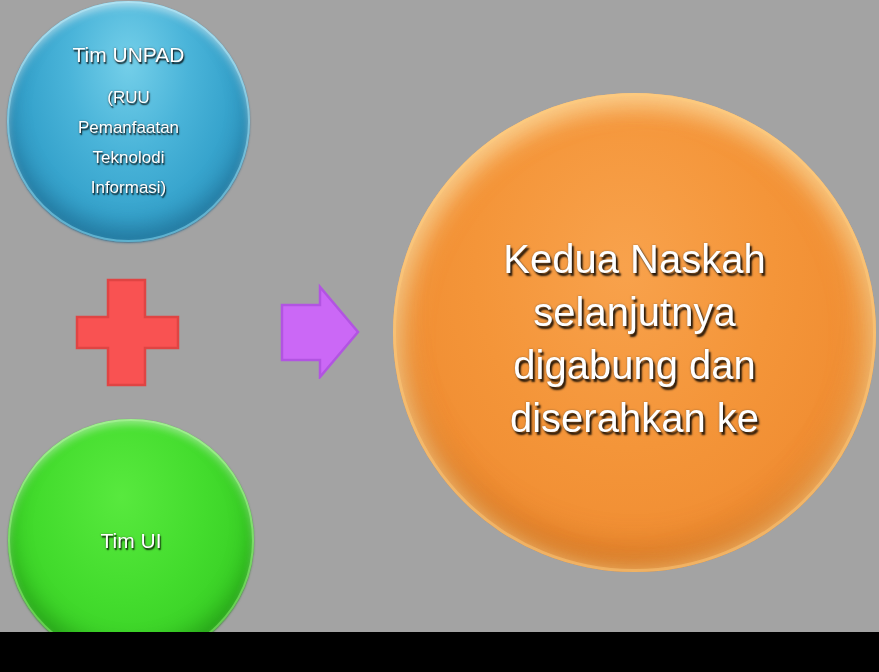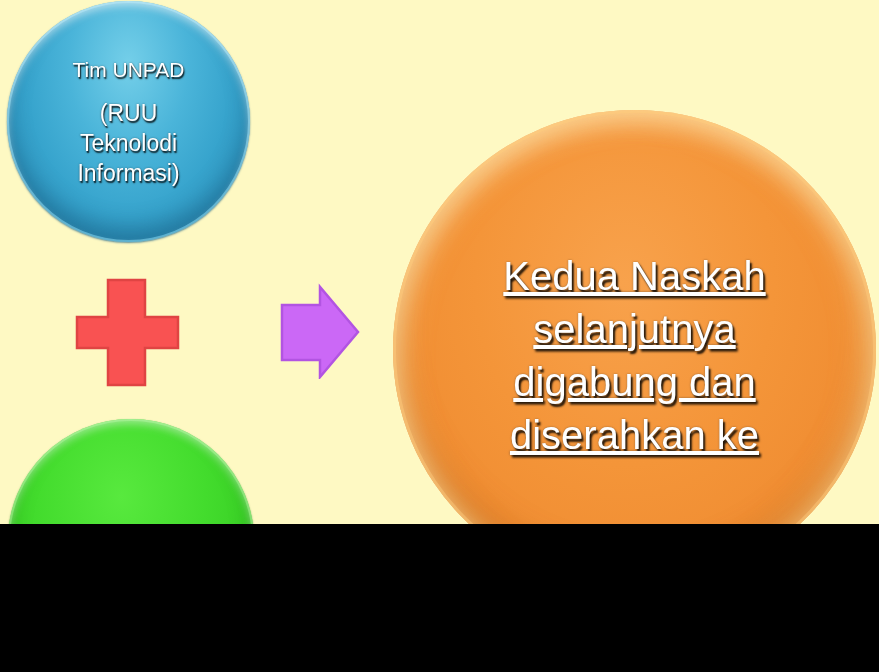--- a/index.html
+++ b/index.html
@@ -3,22 +3,22 @@
 <meta charset="utf-8">
 <style>
   html, body {
     margin: 0;
     padding: 0;
     background: #000000;
   }
   .canvas {
     position: relative;
     width: 879px;
-    height: 524px;
-    background: #fef9c3;
+    height: 632px;
+    background: #a3a3a3;
     overflow: hidden;
     font-family: "Liberation Sans", sans-serif;
     color: #ffffff;
   }
   .circle {
     position: absolute;
     border-radius: 50%;
     display: flex;
     flex-direction: column;
     align-items: center;
@@ -39,39 +39,38 @@
     left: 8px; top: 419px; width: 246px; height: 243px;
     background: radial-gradient(ellipse at 46% 32%,
       #58e93e 0%, #43dc2d 45%, #39d025 72%, #30b91d 92%, #2ca71a 100%);
     box-shadow:
       inset 0 5px 9px rgba(255,255,255,0.45),
       inset 0 0 0 2px rgba(140,240,110,0.5),
       inset 0 -14px 22px rgba(10,90,5,0.4),
       0 1px 2px rgba(25,120,20,0.7);
   }
   .circle.orange {
-    left: 393px; top: 110px; width: 483px; height: 479px;
+    left: 393px; top: 93px; width: 483px; height: 479px;
     background: radial-gradient(ellipse at 48% 36%,
       #f8a24c 0%, #f49539 42%, #f08d32 70%, #ec842b 100%);
     box-shadow:
       inset 0 0 0 3px rgba(255,205,125,0.45),
       inset 12px 6px 26px rgba(255,228,165,0.5),
       inset -14px 0 28px rgba(255,218,145,0.5),
       inset 0 16px 24px rgba(255,245,210,0.35),
       inset 0 -22px 32px rgba(160,80,10,0.38);
-    text-decoration: underline;
   }
   .node-title {
     font-size: 21px;
     line-height: 30px;
     text-shadow: 1px 1.5px 1.5px rgba(0,0,0,0.85), 0 0 2px rgba(40,40,40,0.5);
   }
   .node-sub {
     margin-top: 13px;
-    font-size: 23px;
+    font-size: 17px;
     line-height: 30px;
     text-shadow: 1px 1.5px 1.5px rgba(0,0,0,0.85), 0 0 2px rgba(40,40,40,0.5);
   }
   .big-text {
     padding-top: 12px;
     font-size: 40px;
     line-height: 53px;
     text-shadow: 2px 2.5px 2px rgba(0,0,0,0.85), 0 0 2px rgba(50,50,50,0.5);
   }
   .op-svg {
@@ -83,20 +82,21 @@
 </style>
 </head>
 <body>
 
 <div class="canvas">
 
   <div class="circle blue">
     <div class="node-title">Tim UNPAD</div>
     <div class="node-sub">
       <div>(RUU</div>
+      <div>Pemanfaatan</div>
       <div>Teknolodi</div>
       <div>Informasi)</div>
     </div>
   </div>
 
   <svg class="op-svg plus-svg" width="107" height="111" viewBox="0 0 107 111">
     <polygon points="34,3 71,3 71,40 104,40 104,71 71,71 71,108 34,108 34,71 3,71 3,40 34,40" fill="#f95252" stroke="#e04443" stroke-width="2.5"></polygon>
   </svg>
 
   <div class="circle green">

